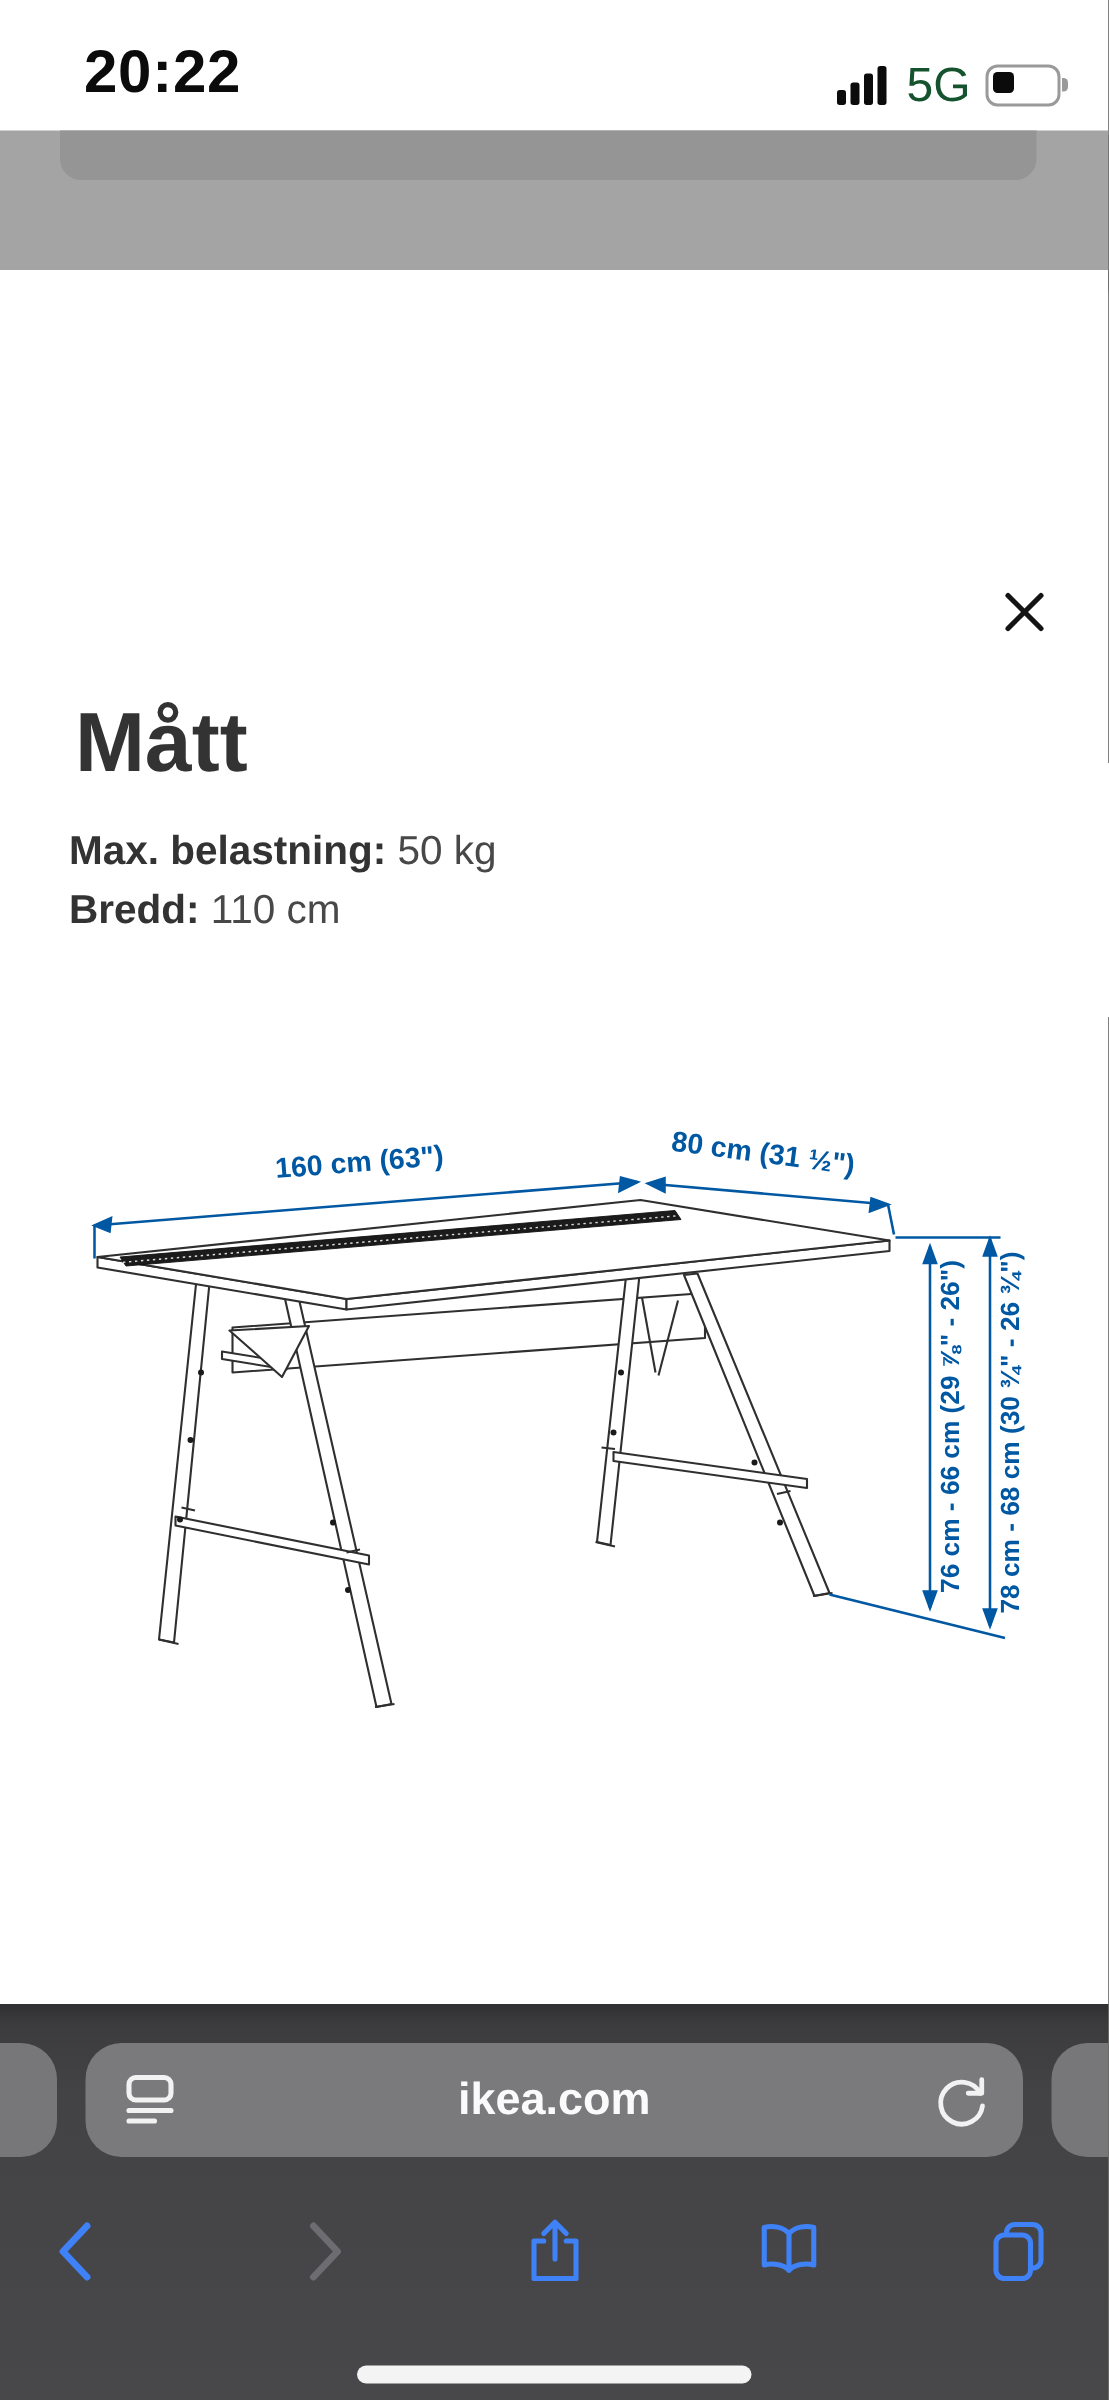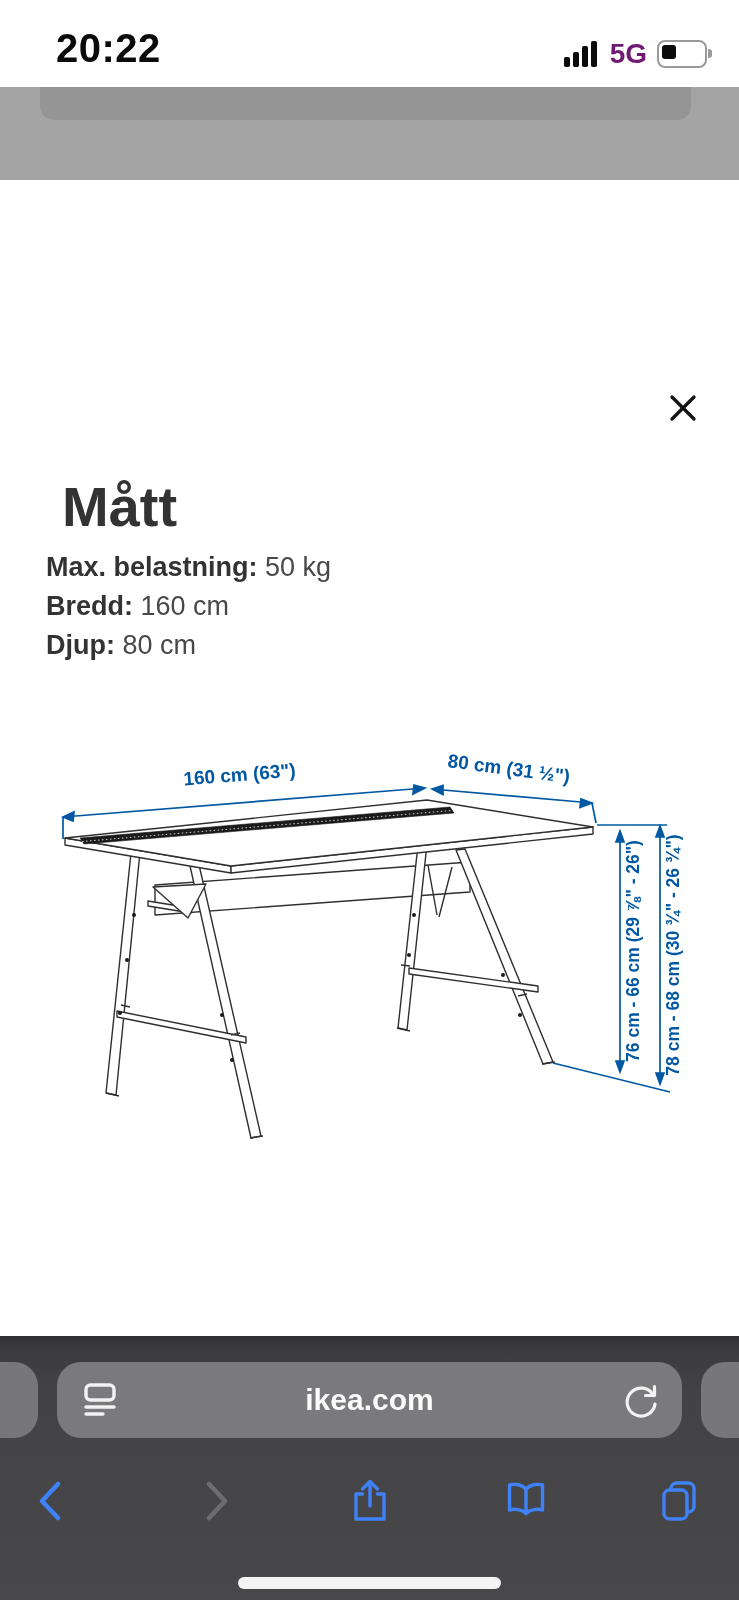--- a/index.html
+++ b/index.html
@@ -3,33 +3,33 @@
 <meta charset="utf-8">
 <style>
   html,body{margin:0;padding:0;background:#000;}
   .screen{position:relative;width:739px;height:1600px;background:#fff;overflow:hidden;
           font-family:"Liberation Sans",sans-serif;}
 
   
   .status-bar{position:absolute;top:0;left:0;width:739px;height:90px;background:#fff;}
   .status-time{position:absolute;left:56px;top:26px;font-size:40px;font-weight:700;color:#0b0b0b;letter-spacing:.5px;}
   .status-right{position:absolute;right:32px;top:38px;display:flex;align-items:center;gap:10px;}
-  .net-label{font-size:28px;font-weight:700;color:#701a75;}
+  .net-label{font-size:32px;font-weight:400;color:#14532d;}
   .battery{position:relative;width:46px;height:24px;border:2px solid #9a9a9a;border-radius:8px;}
   .battery-fill{position:absolute;left:3px;top:3px;width:14px;height:14px;background:#0b0b0b;border-radius:3px;}
   .battery-cap{position:absolute;right:-7px;top:7px;width:4px;height:9px;background:#9a9a9a;border-radius:0 3px 3px 0;}
 
   
   .backdrop{position:absolute;top:87px;left:0;width:739px;height:93px;background:#a4a4a4;}
   .backdrop-card{position:absolute;top:0;left:40px;width:651px;height:33px;background:#959595;border-radius:0 0 14px 14px;}
 
   
   .sheet{position:absolute;top:180px;left:0;width:739px;height:1156px;background:#fff;border-radius:16px 16px 0 0;}
   .close-btn{position:absolute;top:200px;right:28px;width:56px;height:56px;background:none;border:none;padding:0;cursor:pointer;}
-  .sheet-title{position:absolute;left:46px;top:278px;margin:16px;font-size:56px;font-weight:700;color:#333;}
+  .sheet-title{position:absolute;left:46px;top:278px;margin:4px;font-size:56px;font-weight:700;color:#333;}
   .specs{position:absolute;left:46px;top:368px;margin:0;padding:0;list-style:none;}
   .specs li{font-size:27px;line-height:39px;color:#484848;}
   .specs b{color:#333;font-weight:700;}
   .diagram{position:absolute;left:0;top:535px;}
 
   
   .chrome{position:absolute;top:1336px;left:0;width:739px;height:264px;
           background:linear-gradient(#303032 0,#3c3c3e 14px,#434346 60px,#48484a 100%);text-decoration:underline;}
   .tab-pill{position:absolute;top:26px;height:76px;background:#77777a;}
   .tab-pill.left{left:0;width:38px;border-radius:0 24px 24px 0;}
@@ -77,22 +77,21 @@
       <svg width="56" height="56" viewBox="0 0 56 56">
         <line x1="17" y1="17" x2="39" y2="39" stroke="#141414" stroke-width="3.4" stroke-linecap="round"></line>
         <line x1="39" y1="17" x2="17" y2="39" stroke="#141414" stroke-width="3.4" stroke-linecap="round"></line>
       </svg>
     </button>
 
     <h1 class="sheet-title">Mått</h1>
 
     <ul class="specs">
       <li><b>Max. belastning:</b> <span>50 kg</span></li>
-      <li><b>Bredd:</b> <span>160 cm</span></li>
-      <li><b>Djup:</b> <span>80 cm</span></li>
+      <li><b>Bredd:</b> <span>110 cm</span></li>
     </ul>
 
     <svg class="diagram" width="739" height="430" viewBox="0 0 739 430">
       <g stroke="#2f2f2f" stroke-width="1.4" fill="#fff" stroke-linejoin="round">
 
         <polygon points="155,170 470,147 470,177 155,200"></polygon>
 
         <polygon points="131,138 140,137 116,380 106,378"></polygon>
         <polygon points="188,142 197,141 261,421 251,423"></polygon>
         <polygon points="117,296 246,322 246,328 117,302"></polygon>

